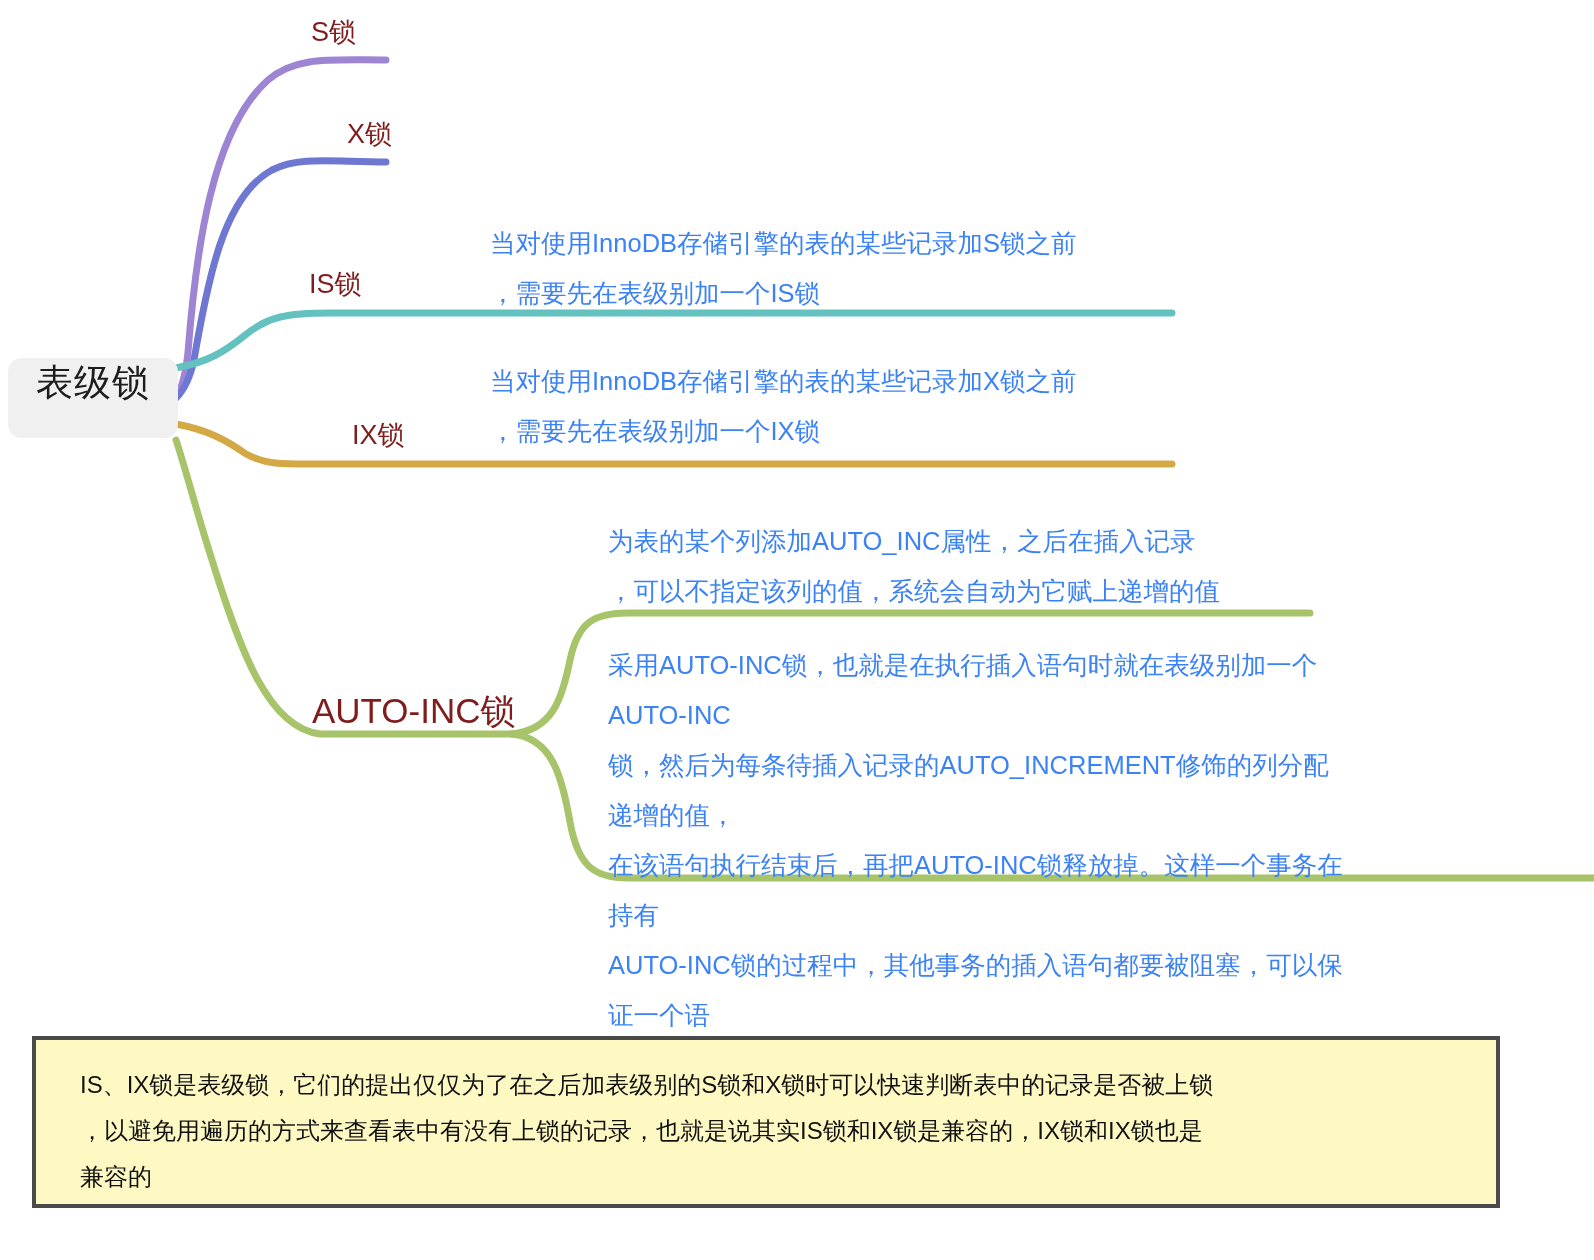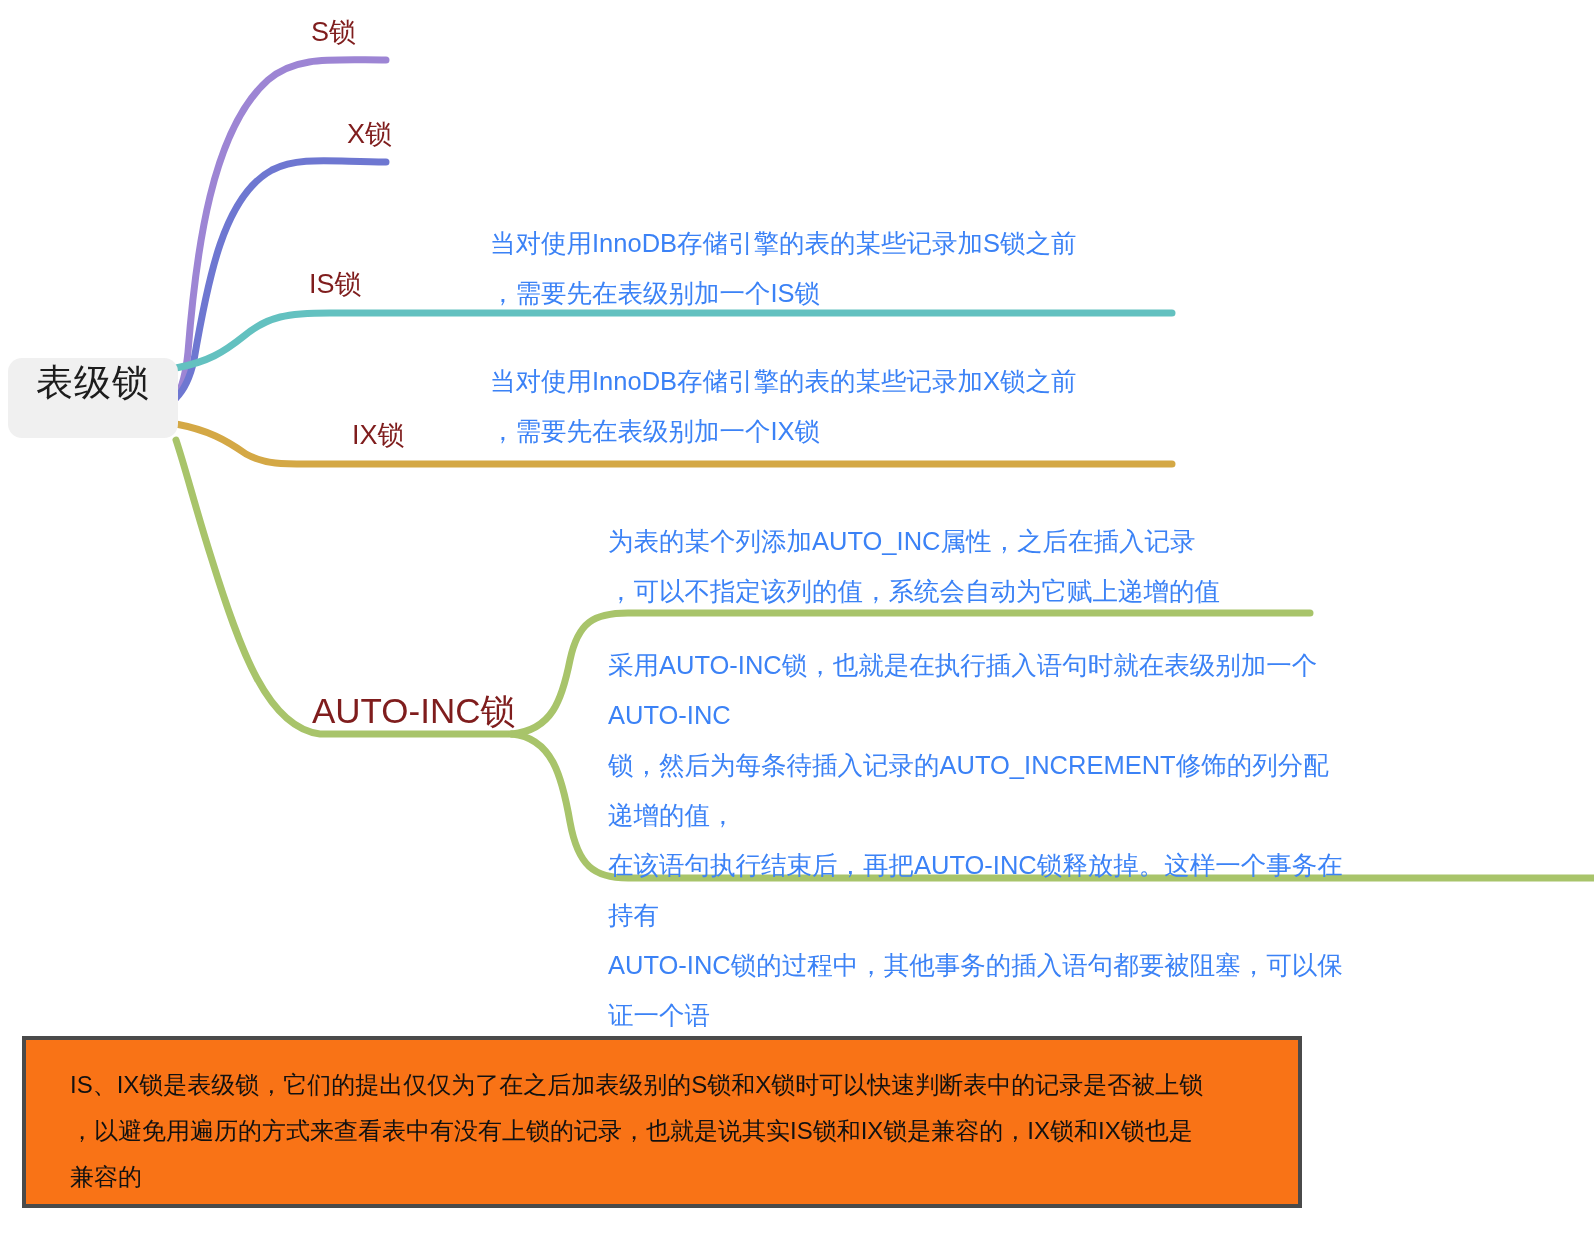--- a/index.html
+++ b/index.html
@@ -50,23 +50,23 @@
     white-space:pre-line;
     z-index:4;
   }
   .txt-is{left:490px;top:218px;width:680px;}
   .txt-ix{left:490px;top:356px;width:680px;}
   .txt-auto1{left:608px;top:516px;width:720px;}
   .txt-auto2{left:608px;top:640px;width:740px;line-height:50px;}
 
   
   .note-box{
-    left:22px;top:1036px;
-    width:1280px;height:172px;
-    background:#f97316;
+    left:32px;top:1036px;
+    width:1468px;height:172px;
+    background:#fef9c3;
     border:4px solid #4a4a4a;
     box-sizing:border-box;
     z-index:6;
   }
   .note-text{
     position:absolute;
     left:44px;top:22px;
     width:1380px;
     font-size:24px;
     line-height:46px;

